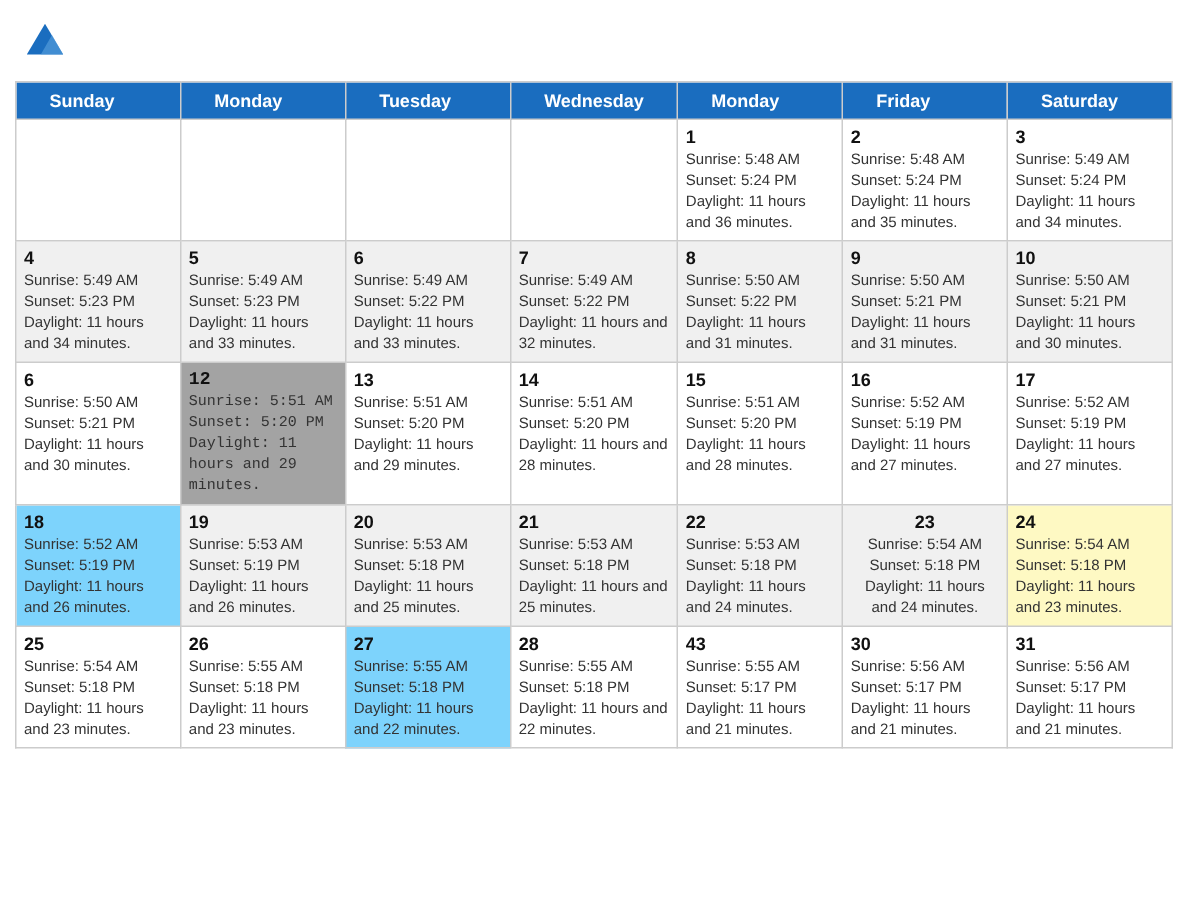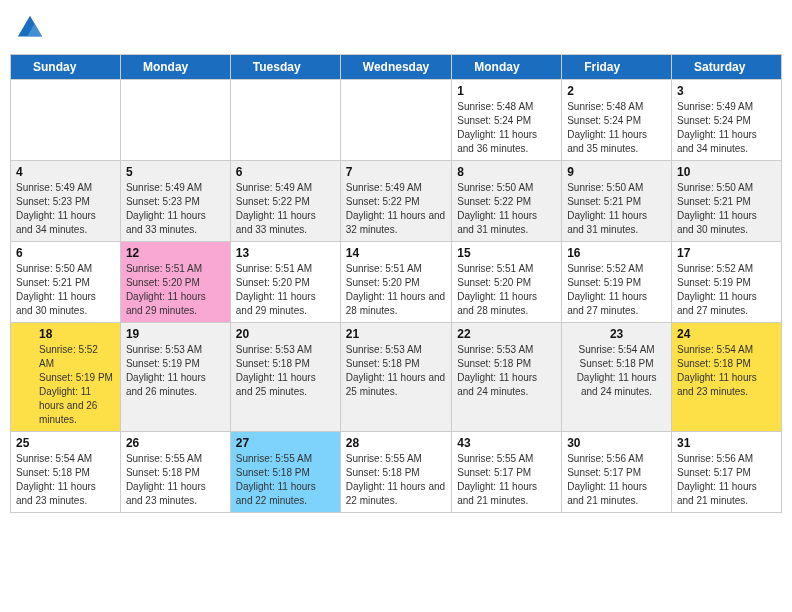--- a/index.html
+++ b/index.html
@@ -189,21 +189,21 @@
 Daylight: 11 hours and 30 minutes.</div>
         </td>
       </tr>
       <tr>
         <td style="background: rgb(255, 255, 255);">
           <div class="day-number">6</div>
           <div class="day-info" style="white-space: pre-line;">Sunrise: 5:50 AM
 Sunset: 5:21 PM
 Daylight: 11 hours and 30 minutes.</div>
         </td>
-        <td style="background: #f9a8d4;">
+        <td style="background: #a3a3a3; font-family: Liberation Mono, monospace;">
           <div class="day-number">12</div>
           <div class="day-info" style="white-space: pre-line;">Sunrise: 5:51 AM
 Sunset: 5:20 PM
 Daylight: 11 hours and 29 minutes.</div>
         </td>
         <td style="background: rgb(255, 255, 255);">
           <div class="day-number">13</div>
           <div class="day-info" style="white-space: pre-line;">Sunrise: 5:51 AM
 Sunset: 5:20 PM
 Daylight: 11 hours and 29 minutes.</div>
@@ -227,21 +227,21 @@
 Daylight: 11 hours and 27 minutes.</div>
         </td>
         <td style="background: rgb(255, 255, 255);">
           <div class="day-number">17</div>
           <div class="day-info" style="white-space: pre-line;">Sunrise: 5:52 AM
 Sunset: 5:19 PM
 Daylight: 11 hours and 27 minutes.</div>
         </td>
       </tr>
       <tr>
-        <td style="background: #fde047; padding-left: 28px;">
+        <td style="background: #7dd3fc;">
           <div class="day-number">18</div>
           <div class="day-info" style="white-space: pre-line;">Sunrise: 5:52 AM
 Sunset: 5:19 PM
 Daylight: 11 hours and 26 minutes.</div>
         </td>
         <td style="background: rgb(240, 240, 240);">
           <div class="day-number">19</div>
           <div class="day-info" style="white-space: pre-line;">Sunrise: 5:53 AM
 Sunset: 5:19 PM
 Daylight: 11 hours and 26 minutes.</div>
@@ -263,21 +263,21 @@
           <div class="day-info" style="white-space: pre-line;">Sunrise: 5:53 AM
 Sunset: 5:18 PM
 Daylight: 11 hours and 24 minutes.</div>
         </td>
         <td style="background: rgb(240, 240, 240); text-align: center;">
           <div class="day-number">23</div>
           <div class="day-info" style="white-space: pre-line;">Sunrise: 5:54 AM
 Sunset: 5:18 PM
 Daylight: 11 hours and 24 minutes.</div>
         </td>
-        <td style="background: #fde047;">
+        <td style="background: #fef9c3;">
           <div class="day-number">24</div>
           <div class="day-info" style="white-space: pre-line;">Sunrise: 5:54 AM
 Sunset: 5:18 PM
 Daylight: 11 hours and 23 minutes.</div>
         </td>
       </tr>
       <tr>
         <td style="background: rgb(255, 255, 255);">
           <div class="day-number">25</div>
           <div class="day-info" style="white-space: pre-line;">Sunrise: 5:54 AM

